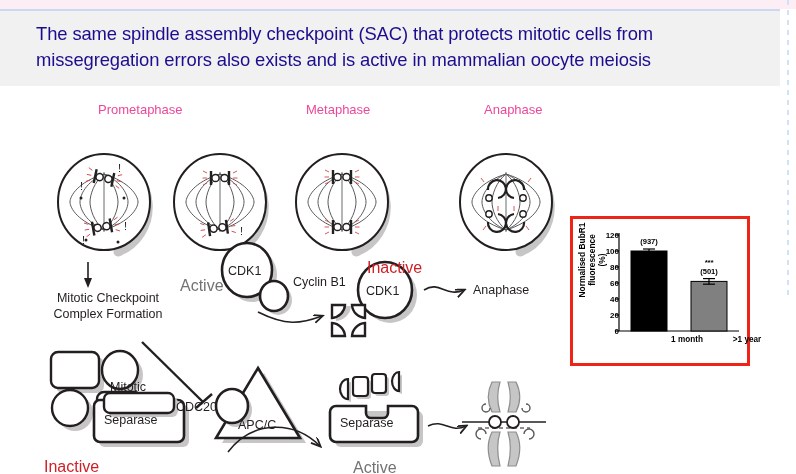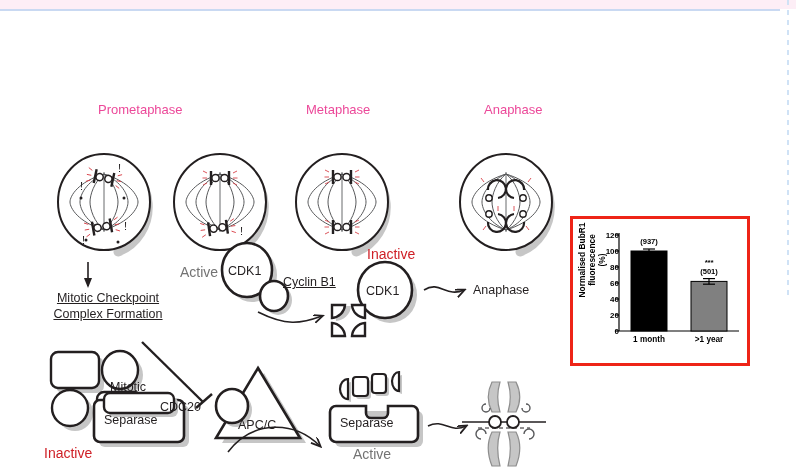--- a/index.html
+++ b/index.html
@@ -80,22 +80,23 @@
   }
   .diagram-label {
     position: absolute;
     color: #231f20;
     font-size: 12.5px;
     white-space: pre-line;
     line-height: 16px;
   }
   .state-label {
     position: absolute;
-    font-size: 14px;
+    font-size: 16px;
     white-space: nowrap;
+    margin-top: 13px;
   }
   .state-active { color: #737373; }
   .state-inactive { color: #cf2027; }
 
   svg.art {
     position: absolute;
     left: 0;
     top: 0;
     width: 796px;
     height: 380px;
@@ -148,20 +149,21 @@
     height: 150px;
   }
   .x-tick-label {
     position: absolute;
     font-size: 8.2px;
     font-weight: bold;
     color: #000;
     text-align: center;
     white-space: nowrap;
     transform: translateX(-50%);
+    margin-left: 38px;
   }
   .bar-annot {
     position: absolute;
     font-size: 7.6px;
     font-weight: bold;
     color: #000;
     text-align: center;
     white-space: nowrap;
     transform: translateX(-50%);
   }
@@ -176,20 +178,24 @@
 </style>
 </head>
 <body>
 
 <div id="slide">
 
   <div class="top-band"></div>
   <div class="top-rule"></div>
   <div class="right-dash"></div>
 
+  <div class="title-box">
+    <div class="title-text">The same spindle assembly checkpoint (SAC) that protects mitotic cells from
+missegregation errors also exists and is active in mammalian oocyte meiosis</div>
+  </div>
 
   <div class="figure">
 
     <div class="phase-label" style="left:98px; top:8px;">Prometaphase</div>
     <div class="phase-label" style="left:306px; top:8px;">Metaphase</div>
     <div class="phase-label" style="left:484px; top:8px;">Anaphase</div>
 
     <svg class="art" viewBox="0 0 796 380">
       <defs>
         <marker id="arrowhead" markerWidth="7" markerHeight="7" refX="5.4" refY="2.6" orient="auto" markerUnits="strokeWidth">
@@ -397,33 +403,33 @@
         <circle cx="513" cy="328" r="6" fill="#ffffff" stroke="#231f20" stroke-width="1.8"></circle>
         <g fill="none" stroke="#58595b" stroke-width="1.4">
           <path d="M486,340 a5,5 0 1 0 -5,5"></path>
           <path d="M524,340 a5,5 0 1 1 5,5"></path>
           <path d="M490,314 a4,4 0 1 1 -4,-4"></path>
           <path d="M522,314 a4,4 0 1 0 4,-4"></path>
         </g>
       </g>
     </svg>
 
-    <div class="diagram-label" style="left:42px; top:196px; width:132px; text-align:center;text-decoration:underline;">Mitotic Checkpoint
+    <div class="diagram-label" style="left:42px; top:196px; width:132px; text-align:center;">Mitotic Checkpoint
 Complex Formation</div>
 
     <div class="state-label state-active" style="left:180px; top:170px;">Active</div>
     <div class="diagram-label" style="left:228px; top:169px;">CDK1</div>
-    <div class="diagram-label" style="left:283px; top:180px;text-decoration:underline;">Cyclin B1</div>
+    <div class="diagram-label" style="left:293px; top:180px;">Cyclin B1</div>
 
     <div class="state-label state-inactive" style="left:367px; top:152px;">Inactive</div>
     <div class="diagram-label" style="left:366px; top:189px;">CDK1</div>
 
     <div class="diagram-label" style="left:473px; top:188px;">Anaphase</div>
 
-    <div class="diagram-label" style="left:160px; top:305px;">CDC20</div>
+    <div class="diagram-label" style="left:176px; top:305px;">CDC20</div>
     <div class="diagram-label" style="left:238px; top:323px;">APC/C</div>
 
     <div class="diagram-label" style="left:110px; top:285px;">Mitotic</div>
     <div class="diagram-label" style="left:104px; top:318px;">Separase</div>
     <div class="state-label state-inactive" style="left:44px; top:351px;">Inactive</div>
 
     <div class="diagram-label" style="left:340px; top:321px;">Separase</div>
     <div class="state-label state-active" style="left:353px; top:352px;">Active</div>
   </div>
 

